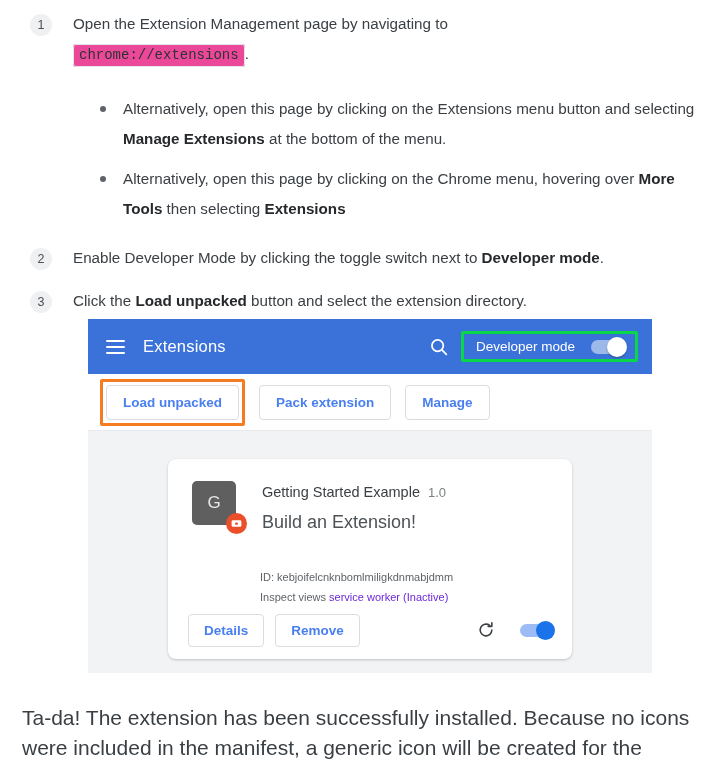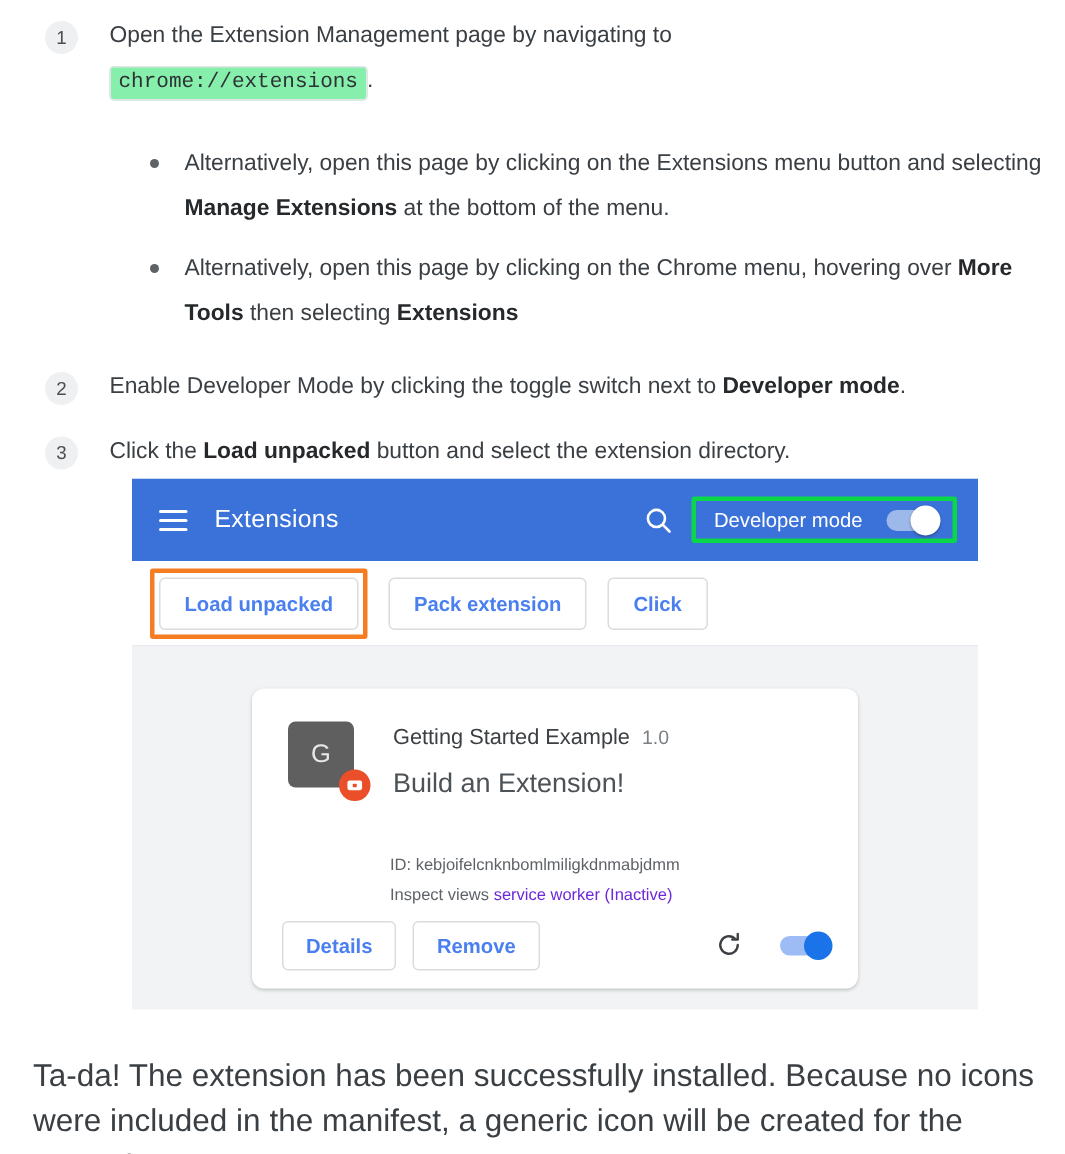--- a/index.html
+++ b/index.html
@@ -45,21 +45,21 @@
     font-size: 15.2px;
     line-height: 30px;
     color: #3a3f44;
     padding-top: 9px;
   }
   .step-body b { font-weight: bold; color: #26292c; }
 
   code.chip {
     font-family: "Liberation Mono", monospace;
     font-size: 14px;
-    background: #86efac;
+    background: #ec4899;
     border: 1px solid #e3e5e8;
     border-radius: 3px;
     padding: 2px 5px 3px 5px;
     color: #2e3235;
     white-space: nowrap;
   }
 
   .sublist {
     list-style: none;
     margin: 24px 0 4px 0;
@@ -371,21 +371,21 @@
         <span class="toggle-dev"></span>
       </div>
     </div>
   </div>
 
   <div class="toolbar">
     <div class="orange-box">
       <button class="ghost-btn">Load unpacked</button>
     </div>
     <button class="ghost-btn">Pack extension</button>
-    <button class="ghost-btn">Click</button>
+    <button class="ghost-btn">Manage</button>
   </div>
 
   <div class="card-area">
     <div class="ext-card">
 
       <div class="card-top">
         <div class="ext-icon-wrap">
           <div class="ext-icon">G</div>
           <div class="unpacked-badge">
             <svg viewBox="0 0 24 24" width="13" height="13">

